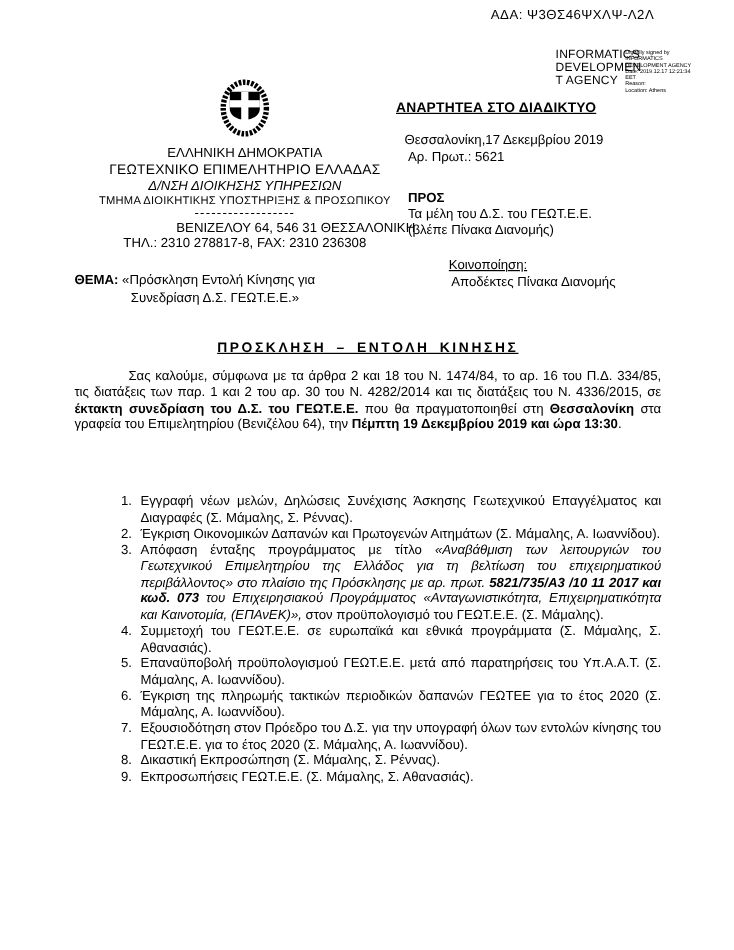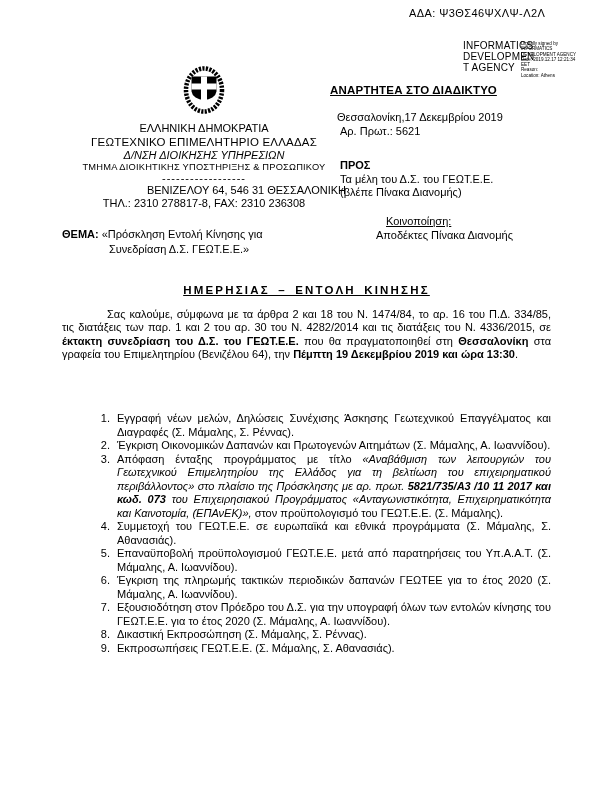--- a/index.html
+++ b/index.html
@@ -26,21 +26,21 @@
   #stamp-detail{position:absolute;top:1px;left:58px;width:52px;}
   .stamp-detail-line{font-size:4.6px;line-height:5.3px;white-space:nowrap;}
 
   #anartitea{top:84px;left:330px;font-size:11.5px;letter-spacing:.2px;}
 
   #date-line{top:111px;left:337px;}
   #protocol{top:125px;left:340px;}
   #pros-label{top:159px;left:340px;}
   #pros-line1{top:173px;left:340px;}
   #pros-line2{top:186px;left:340px;}
-  #cc-label{top:215px;left:352px;padding-left:34px;}
+  #cc-label{top:215px;left:340px;padding-left:34px;}
   #cc-line1{top:229px;left:340px;margin-left:36px;}
 
   #header-left{top:64px;left:62px;width:284px;text-align:center;}
   #logo-wrap{height:54px;}
   .hl1{margin-top:4px;line-height:13px;}
   .hl2{font-weight:normal;font-size:11.5px;line-height:14px;letter-spacing:.2px;}
   .hl3{line-height:13px;font-style:italic;}
   .hl4{font-size:9.3px;line-height:11px;letter-spacing:.2px;}
   .hdiv{line-height:10px;letter-spacing:1px;}
   .hl5{line-height:13px;margin-top:1px;text-align:right;}
@@ -118,21 +118,21 @@
     <div class="hl5">ΒΕΝΙΖΕΛΟΥ 64, 546 31  ΘΕΣΣΑΛΟΝΙΚΗ</div>
     <div class="hl6">ΤΗΛ.: 2310 278817-8, FAX: 2310 236308</div>
   </div>
 
   <div class="abs" id="thema">
     <div><span class="b">ΘΕΜΑ:</span> <span>«Πρόσκληση Εντολή Κίνησης για</span></div>
     <div class="line2">Συνεδρίαση Δ.Σ. ΓΕΩΤ.Ε.Ε.»</div>
   </div>
 
   <div class="abs" id="doc-title">
-    <span>ΗΜΕΡΗΣΙΑΣ – ΕΝΤΟΛΗ ΚΙΝΗΣΗΣ</span>
+    <span>ΠΡΟΣΚΛΗΣΗ – ΕΝΤΟΛΗ ΚΙΝΗΣΗΣ</span>
   </div>
 
   <div class="abs just" id="intro"><span>Σας καλούμε, σύμφωνα με τα άρθρα 2 και 18 του Ν. 1474/84, το αρ. 16 του Π.Δ. 334/85, τις διατάξεις των παρ. 1 και 2 του αρ. 30 του Ν. 4282/2014 και τις διατάξεις του Ν. 4336/2015, σε </span><span class="b">έκτακτη συνεδρίαση του Δ.Σ. του ΓΕΩΤ.Ε.Ε.</span><span> που θα πραγματοποιηθεί στη </span><span class="b">Θεσσαλονίκη</span><span> στα γραφεία του Επιμελητηρίου (Βενιζέλου 64), την </span><span class="b">Πέμπτη 19 Δεκεμβρίου 2019 και ώρα 13:30</span><span>.</span></div>
 
 
   <div class="abs" id="agenda-list">
     <div class="agenda-item"><span class="num">1.</span><span>Εγγραφή νέων μελών, Δηλώσεις Συνέχισης Άσκησης Γεωτεχνικού Επαγγέλματος και Διαγραφές (Σ. Μάμαλης, Σ. Ρέννας).</span></div>
     <div class="agenda-item"><span class="num">2.</span><span>Έγκριση Οικονομικών Δαπανών και Πρωτογενών Αιτημάτων (Σ. Μάμαλης, Α. Ιωαννίδου).</span></div>
     <div class="agenda-item"><span class="num">3.</span><span>Απόφαση ένταξης προγράμματος με τίτλο </span><span class="i">«Αναβάθμιση των λειτουργιών του Γεωτεχνικού Επιμελητηρίου της Ελλάδος για τη βελτίωση του επιχειρηματικού περιβάλλοντος» στο πλαίσιο της Πρόσκλησης με αρ. πρωτ. </span><span class="bi">5821/735/Α3 /10 11 2017 και κωδ. 073</span><span class="i"> του Επιχειρησιακού Προγράμματος «Ανταγωνιστικότητα, Επιχειρηματικότητα και Καινοτομία, (ΕΠΑνΕΚ)»,</span><span> στον προϋπολογισμό του ΓΕΩΤ.Ε.Ε. (Σ. Μάμαλης).</span></div>
     <div class="agenda-item"><span class="num">4.</span><span>Συμμετοχή του ΓΕΩΤ.Ε.Ε. σε ευρωπαϊκά και εθνικά προγράμματα (Σ. Μάμαλης, Σ. Αθανασιάς).</span></div>

